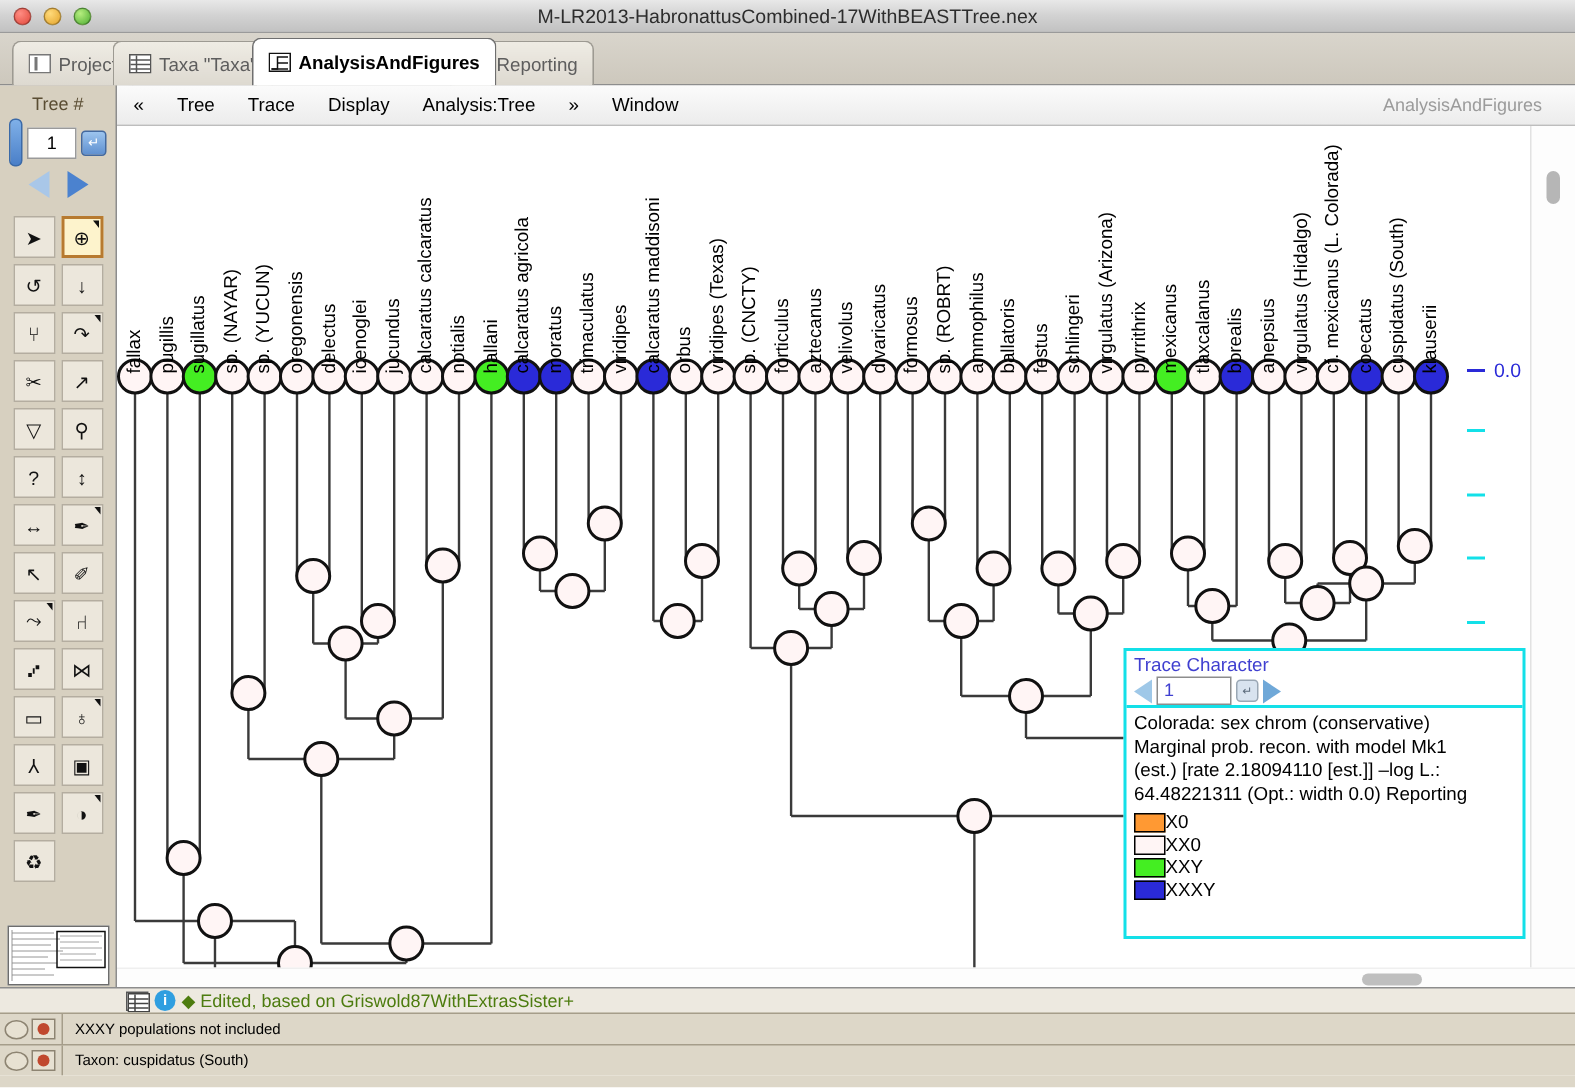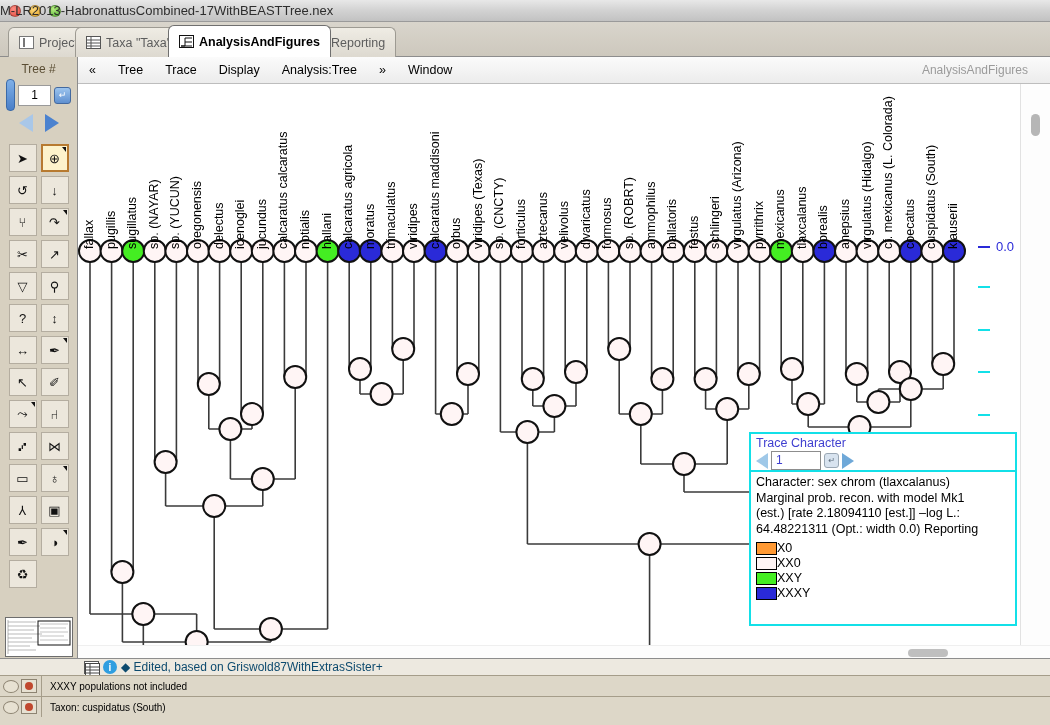--- a/index.html
+++ b/index.html
@@ -17,21 +17,21 @@
     background: linear-gradient(to bottom, #e8e8e8 0%, #d2d2d2 50%, #c2c2c2 100%);
     border-bottom: 1px solid #9a9a9a;
     display: flex; align-items: center;
   }
   .traffic { display: flex; gap: 8px; margin-left: 9px; }
   .tl { width: 12px; height: 12px; border-radius: 50%; border: 1px solid rgba(0,0,0,.30); }
   .tl.red    { background: radial-gradient(circle at 35% 30%, #ff8c82, #e2493c); }
   .tl.yellow { background: radial-gradient(circle at 35% 30%, #ffda7a, #e4a42b); }
   .tl.green  { background: radial-gradient(circle at 35% 30%, #b6ee7f, #4fae33); }
   .title-text {
-    position: absolute; left: 0; width: 1050px; text-align: left;
+    position: absolute; left: 0; width: 1050px; text-align: center;
     font-size: 13px; color: #2d2d2d;
   }
 
   
   .tabstrip {
     position: absolute; left: 0; top: 22px; width: 1050px; height: 35px;
     background: linear-gradient(to bottom, #d9d5cc 0%, #cdc8bd 100%);
     border-bottom: 1px solid #8d8d8d;
   }
   .tab {
@@ -173,21 +173,21 @@
     display: flex; align-items: center; gap: 4px; padding-left: 84px;
   }
   .mini-icon {
     width: 15px; height: 13px; background: #fff; border: 1px solid #555; display: inline-block;
   }
   .info-icon {
     width: 14px; height: 14px; border-radius: 50%;
     background: #2f9ee0; color: #fff; font-size: 10px; font-weight: bold;
     display: flex; align-items: center; justify-content: center;
   }
-  .status-text { font-size: 12px; color: #0c4a6e; }
+  .status-text { font-size: 12px; color: #4d7c0f; }
   .statusbar2, .statusbar3 {
     position: absolute; left: 0; width: 1050px; height: 21px;
     background: #ddd7c8; border-top: 1px solid #a59d8a;
     display: flex; align-items: center;
   }
   .statusbar2 { top: 675px; }
   .statusbar3 { top: 696px; }
   .sb-icons {
     width: 42px; height: 100%; display: flex; align-items: center; gap: 2px;
     padding-left: 3px; border-right: 1px solid #a59d8a;
@@ -601,21 +601,21 @@
       <div class="trace-head">
         <div class="trace-title">Trace Character</div>
         <div class="trace-ctrl">
           <div class="tri tri-left-lt"></div>
           <div class="trace-input">1</div>
           <div class="trace-enter">↵</div>
           <div class="tri tri-right-lt"></div>
         </div>
       </div>
       <div class="trace-body">
-        <div class="trace-line">Character: sex chrom (tlaxcalanus)</div>
+        <div class="trace-line">Colorada: sex chrom (conservative)</div>
         <div class="trace-line">Marginal prob. recon. with model Mk1</div>
         <div class="trace-line">(est.) [rate 2.18094110 [est.]]  –log L.:</div>
         <div class="trace-line">64.48221311 (Opt.:  width 0.0)  Reporting</div>
         <div class="legend" id="trace-legend">
             <div class="legend-row">
               <div class="swatch" style="background: rgb(255, 153, 51);"></div>
               <span class="legend-label">X0</span>
             </div>
             <div class="legend-row">
               <div class="swatch" style="background: rgb(255, 245, 245);"></div>

